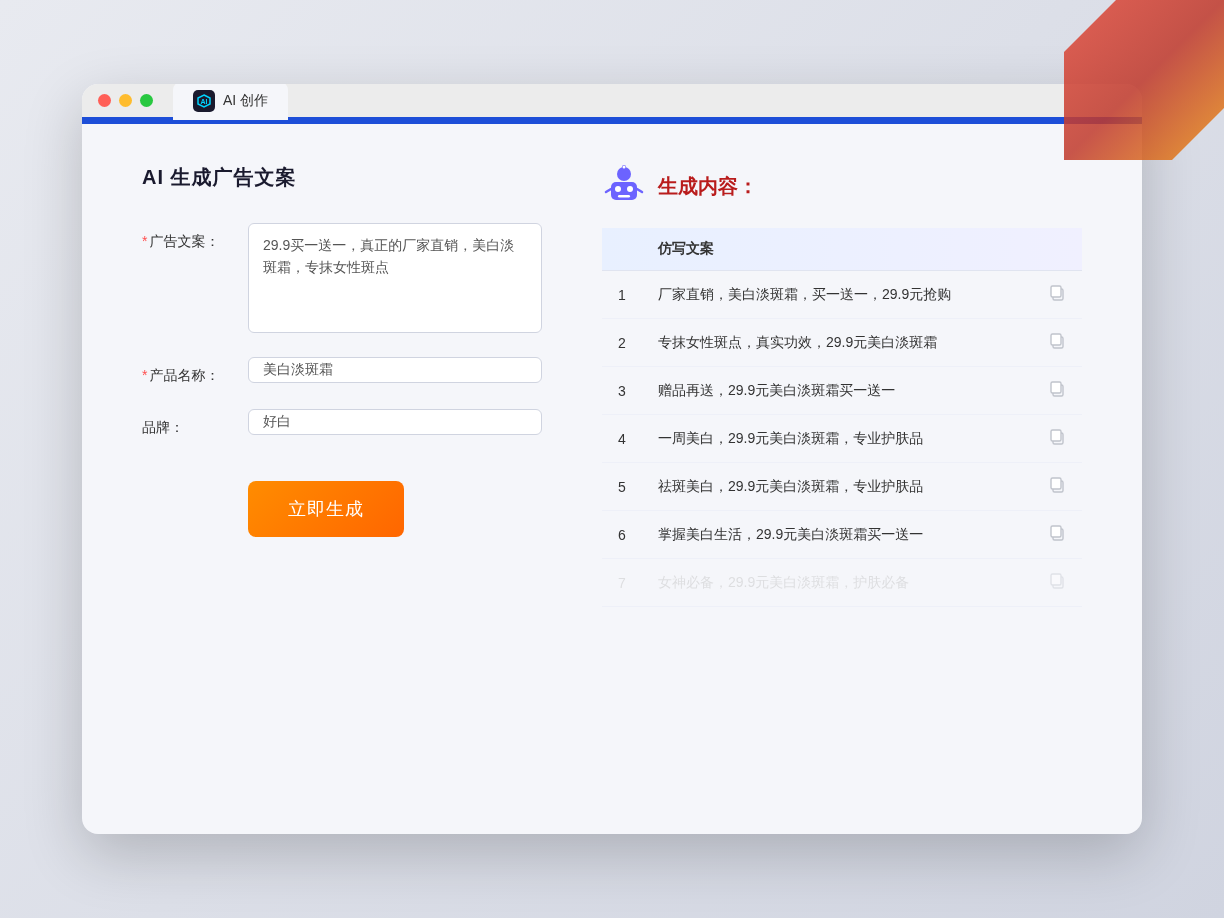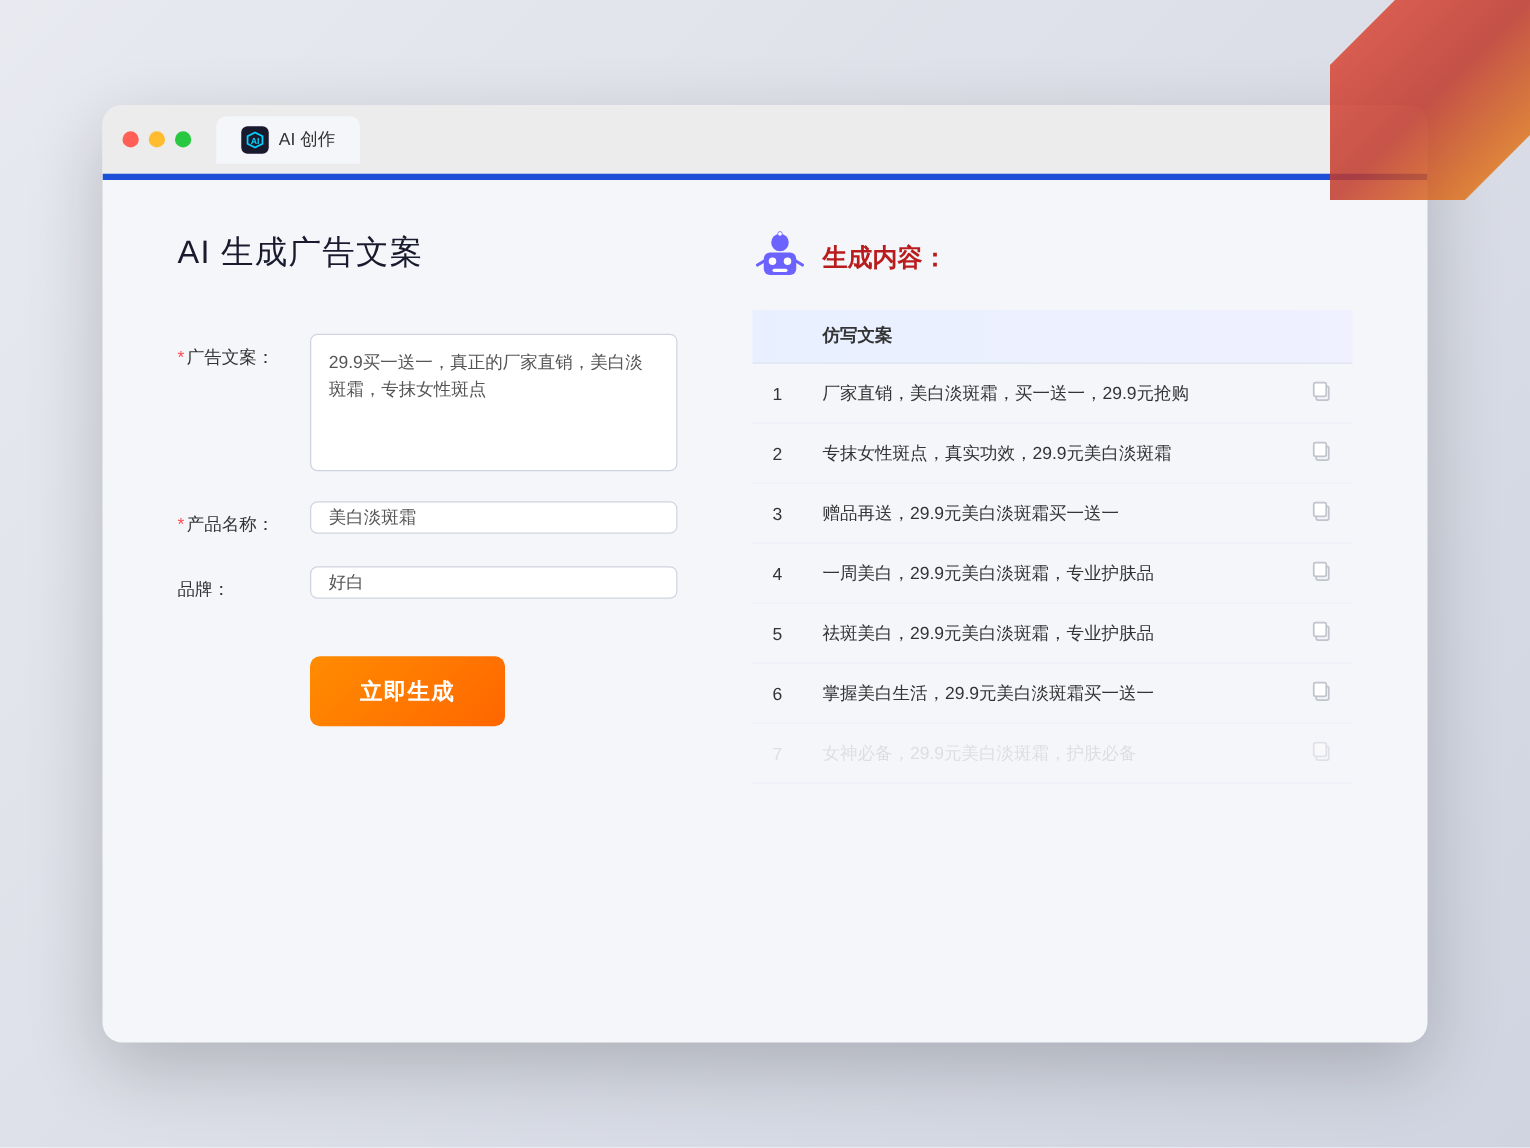--- a/index.html
+++ b/index.html
@@ -45,27 +45,27 @@
       background: #f5f6fa;
       border-radius: 16px;
       box-shadow: 0 20px 60px rgba(0,0,0,0.2);
       overflow: hidden;
       display: flex;
       flex-direction: column;
     }
 
     
     .title-bar {
-      height: 60px;
+      height: 40px;
       background: #ececec;
       display: flex;
       align-items: center;
       padding: 0 16px;
       flex-shrink: 0;
-      border-bottom: 5px solid #1d4ed8;
+      border-bottom: 7px solid #1d4ed8;
     }
 
     .traffic-lights {
       display: flex;
       gap: 8px;
       margin-right: 20px;
     }
 
     .traffic-light {
       width: 13px;
@@ -109,24 +109,24 @@
       overflow: hidden;
     }
 
     
     .left-panel {
       width: 400px;
       flex-shrink: 0;
     }
 
     .page-title {
-      font-size: 26px;
-      font-weight: 400;
+      font-size: 20px;
+      font-weight: 700;
       color: #1a1a2e;
-      margin-bottom: 48px;
+      margin-bottom: 32px;
       letter-spacing: 1px;
     }
 
     .form-group {
       display: flex;
       align-items: flex-start;
       margin-bottom: 24px;
     }
 
     .form-label {
@@ -168,21 +168,21 @@
 
     .generate-btn {
       margin-top: 20px;
       margin-left: 106px;
       background: linear-gradient(135deg, #ff8c00, #ff6600);
       color: #fff;
       border: none;
       border-radius: 8px;
       padding: 16px 40px;
       font-size: 18px;
-      font-weight: 700;
+      font-weight: 400;
       cursor: pointer;
       letter-spacing: 1px;
     }
 
     
     .right-panel {
       flex: 1;
       min-width: 0;
     }
 

